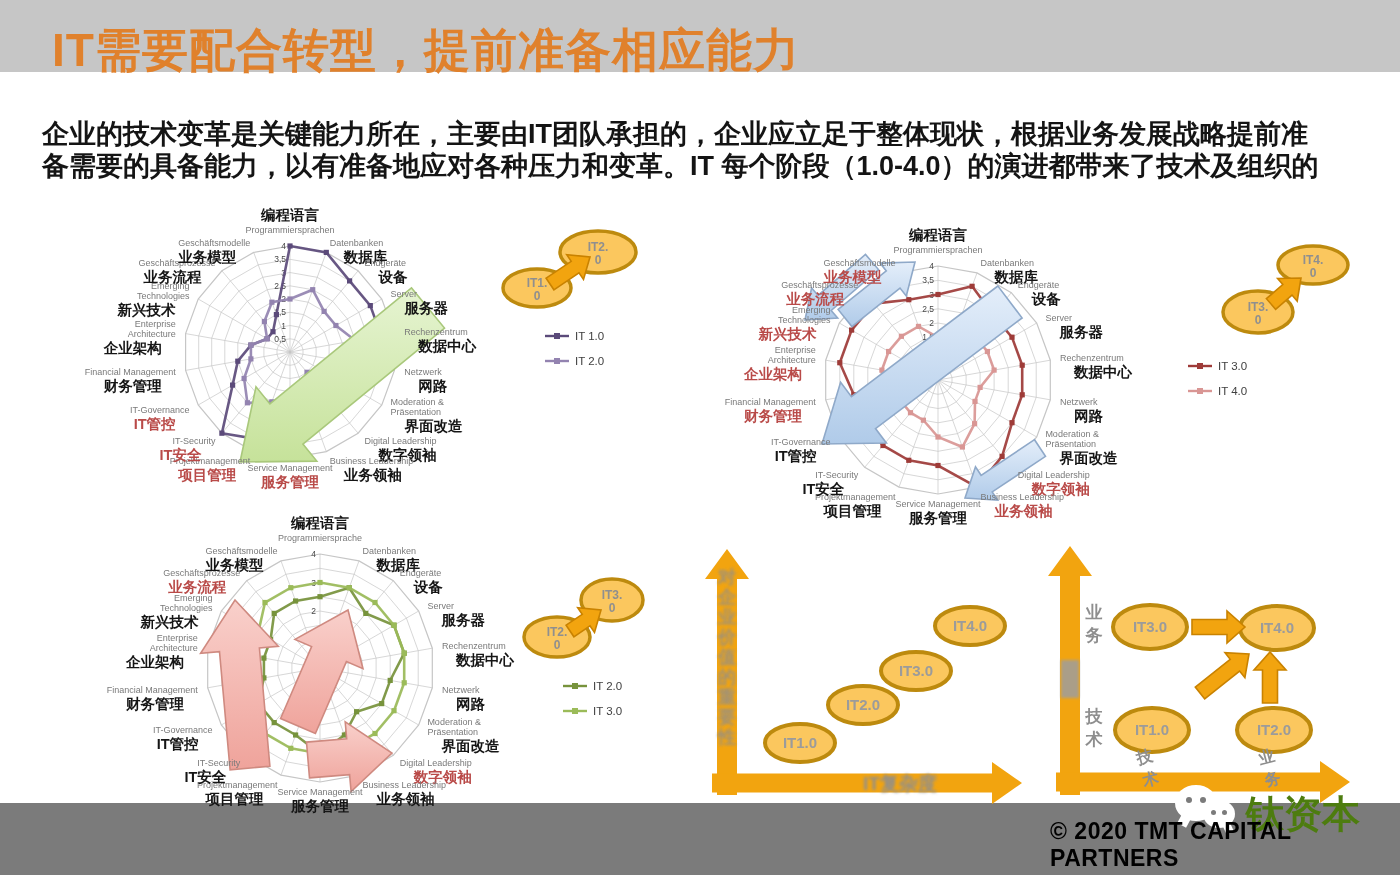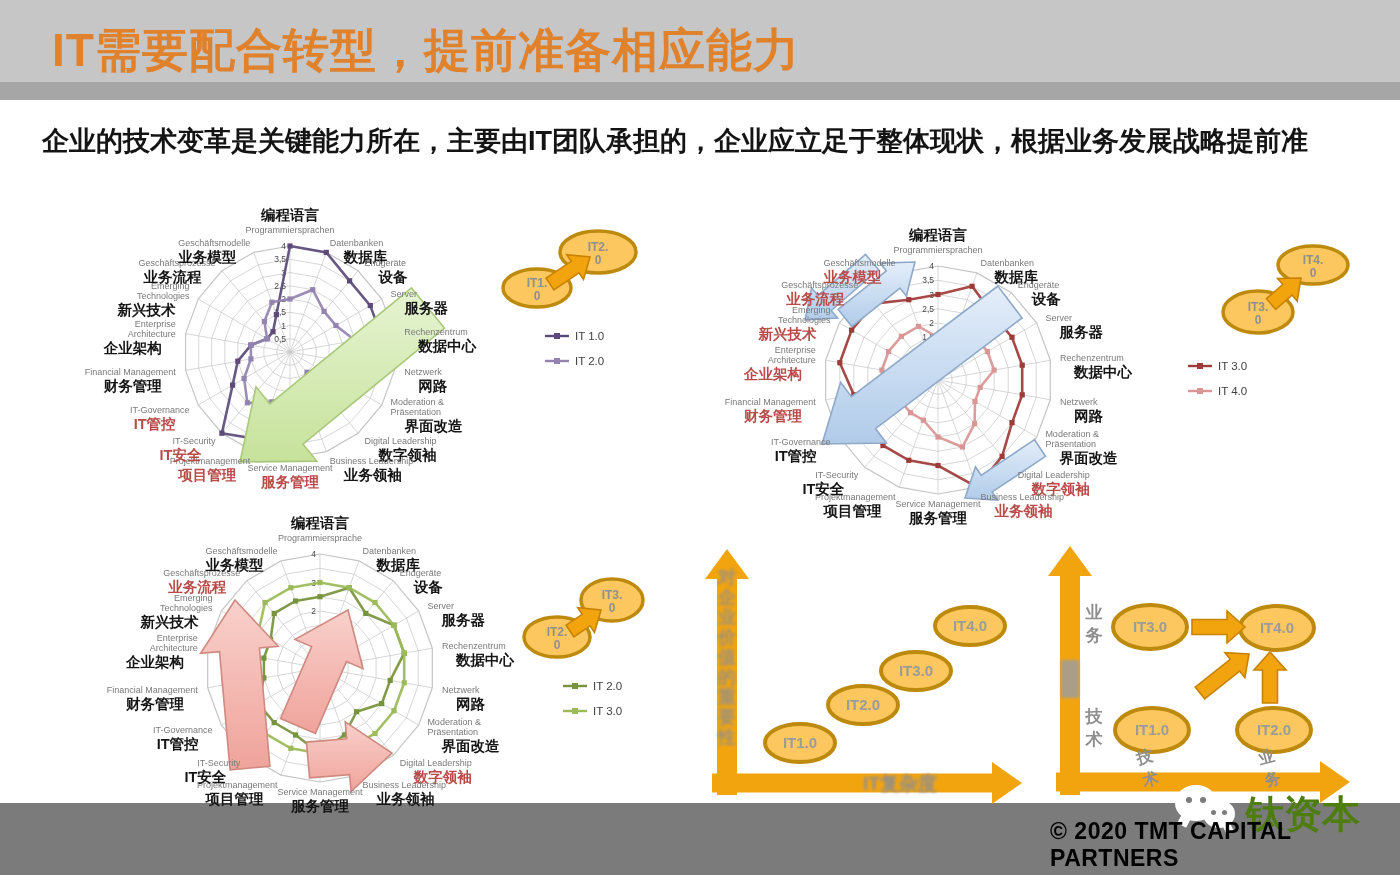--- a/index.html
+++ b/index.html
@@ -1,22 +1,22 @@
 <!DOCTYPE html>
 <html><head>
 <meta charset="utf-8">
 <style>
   html,body{margin:0;padding:0;background:#e8e8e8;}
   .slide{position:relative;width:1400px;height:875px;background:#ffffff;overflow:hidden;
          font-family:"Liberation Sans",sans-serif;}
-  .header{position:absolute;left:0;top:0;width:1400px;height:100px;
+  .header{position:absolute;left:0;top:0;width:1400px;height:72px;
           background:linear-gradient(#c6c6c6 0 82px,#a6a6a6 82px 96px);}
   .title{position:absolute;left:52px;top:20px;font-size:46px;font-weight:700;
          color:#e0812c;letter-spacing:1px;white-space:nowrap;}
-  .intro{position:absolute;left:42px;top:125px;width:1330px;font-size:27px;line-height:32px;
+  .intro{position:absolute;left:42px;top:118px;width:1330px;font-size:27px;line-height:32px;
          color:#141414;font-weight:600;}
   .footer{position:absolute;left:0;top:803px;width:1400px;height:72px;background:#7b7b7b;}
   .brand{position:absolute;left:1246px;top:789px;font-size:38px;font-weight:700;color:#4d7c0f;z-index:6;}
   .copyright{position:absolute;left:1050px;top:818px;font-size:23px;font-weight:600;color:#000000;
              letter-spacing:.5px;z-index:6;}
   .wechat{position:absolute;left:1175px;top:785px;width:72px;height:62px;z-index:6;}
   .wechat .b1{position:absolute;left:0;top:0;width:42px;height:36px;background:#fff;border-radius:50%;}
   .wechat .b1::after{content:"";position:absolute;left:4px;bottom:-5px;width:10px;height:10px;
                      background:#fff;transform:rotate(28deg);}
   .wechat .b2{position:absolute;left:28px;top:15px;width:32px;height:28px;background:#fff;border-radius:50%;}
@@ -29,20 +29,21 @@
 </style>
 </head>
 <body>
 
 <div class="slide">
   <div class="header">
     <span class="title">IT需要配合转型，提前准备相应能力</span>
   </div>
   <div class="intro">
     <div>企业的技术变革是关键能力所在，主要由IT团队承担的，企业应立足于整体现状，根据业务发展战略提前准</div>
+    <div>备需要的具备能力，以有准备地应对各种压力和变革。IT 每个阶段（1.0-4.0）的演进都带来了技术及组织的</div>
   </div>
 
   <div class="footer"></div>
   <div class="wechat">
     <div class="b1">
       <span class="eye e1"></span>
       <span class="eye e2"></span>
     </div>
     <div class="b2">
       <span class="eye e3"></span>

